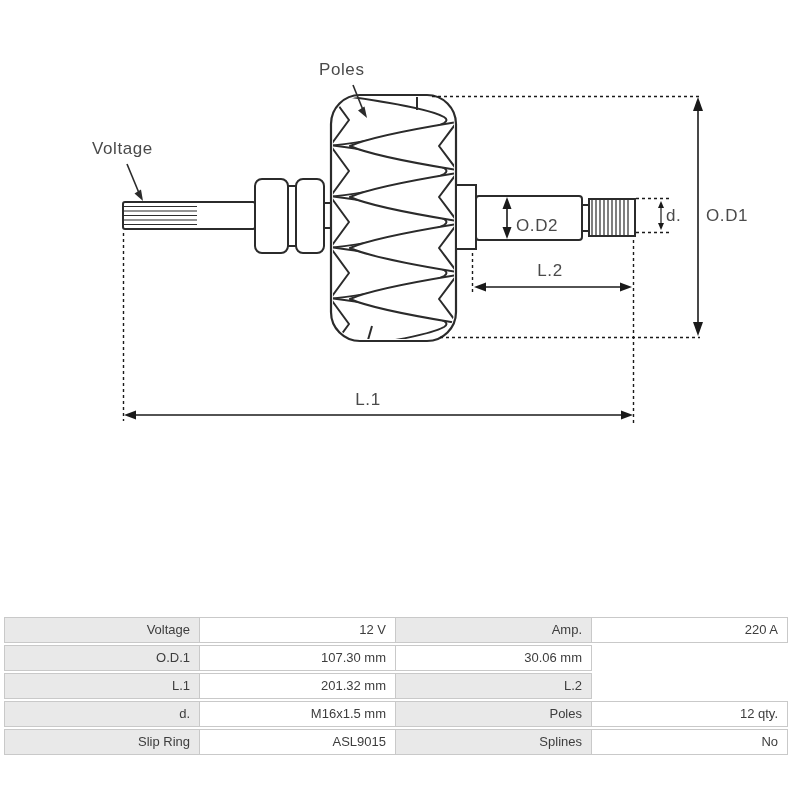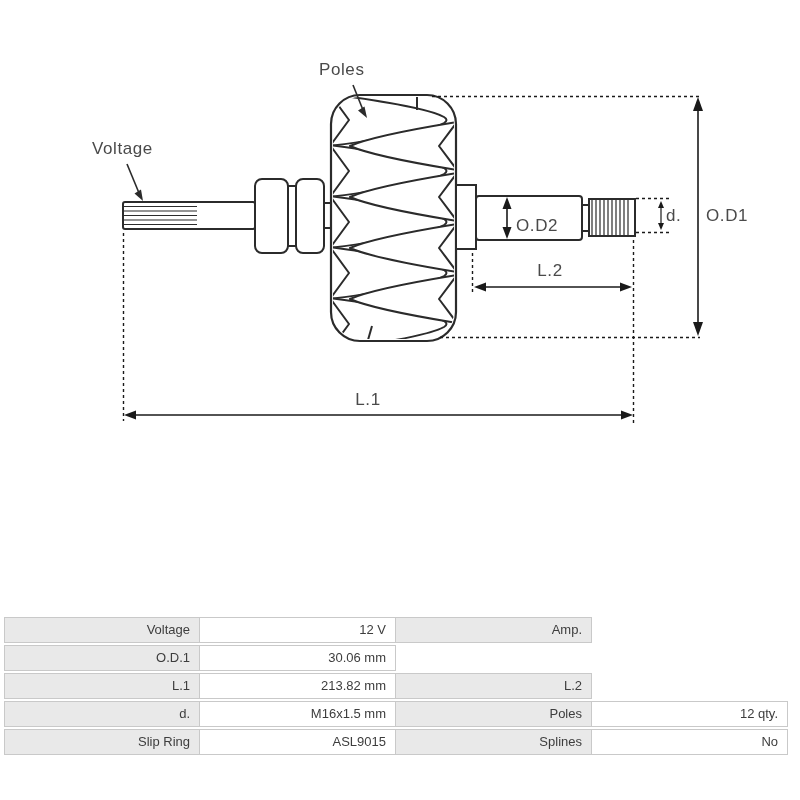--- a/index.html
+++ b/index.html
@@ -142,28 +142,30 @@
     <div class="dlabel" style="left:666px;top:206px">d.</div>
     <div class="dlabel" style="left:706px;top:206px">O.D1</div>
     <div class="dlabel center" style="left:368px;top:390px">L.1</div>
   </div>
 
   <div class="spec-table">
     <div class="spec-row">
       <div class="cell lbl">Voltage</div>
       <div class="cell val">12 V</div>
       <div class="cell lbl2">Amp.</div>
+      <div class="cell val">220 A</div>
     </div>
     <div class="spec-row">
       <div class="cell lbl">O.D.1</div>
+      <div class="cell val">107.30 mm</div>
       <div class="cell val">30.06 mm</div>
     </div>
     <div class="spec-row">
       <div class="cell lbl">L.1</div>
-      <div class="cell val">213.82 mm</div>
+      <div class="cell val">201.32 mm</div>
       <div class="cell lbl2">L.2</div>
     </div>
     <div class="spec-row">
       <div class="cell lbl">d.</div>
       <div class="cell val">M16x1.5 mm</div>
       <div class="cell lbl2">Poles</div>
       <div class="cell val">12 qty.</div>
     </div>
     <div class="spec-row">
       <div class="cell lbl">Slip Ring</div>

